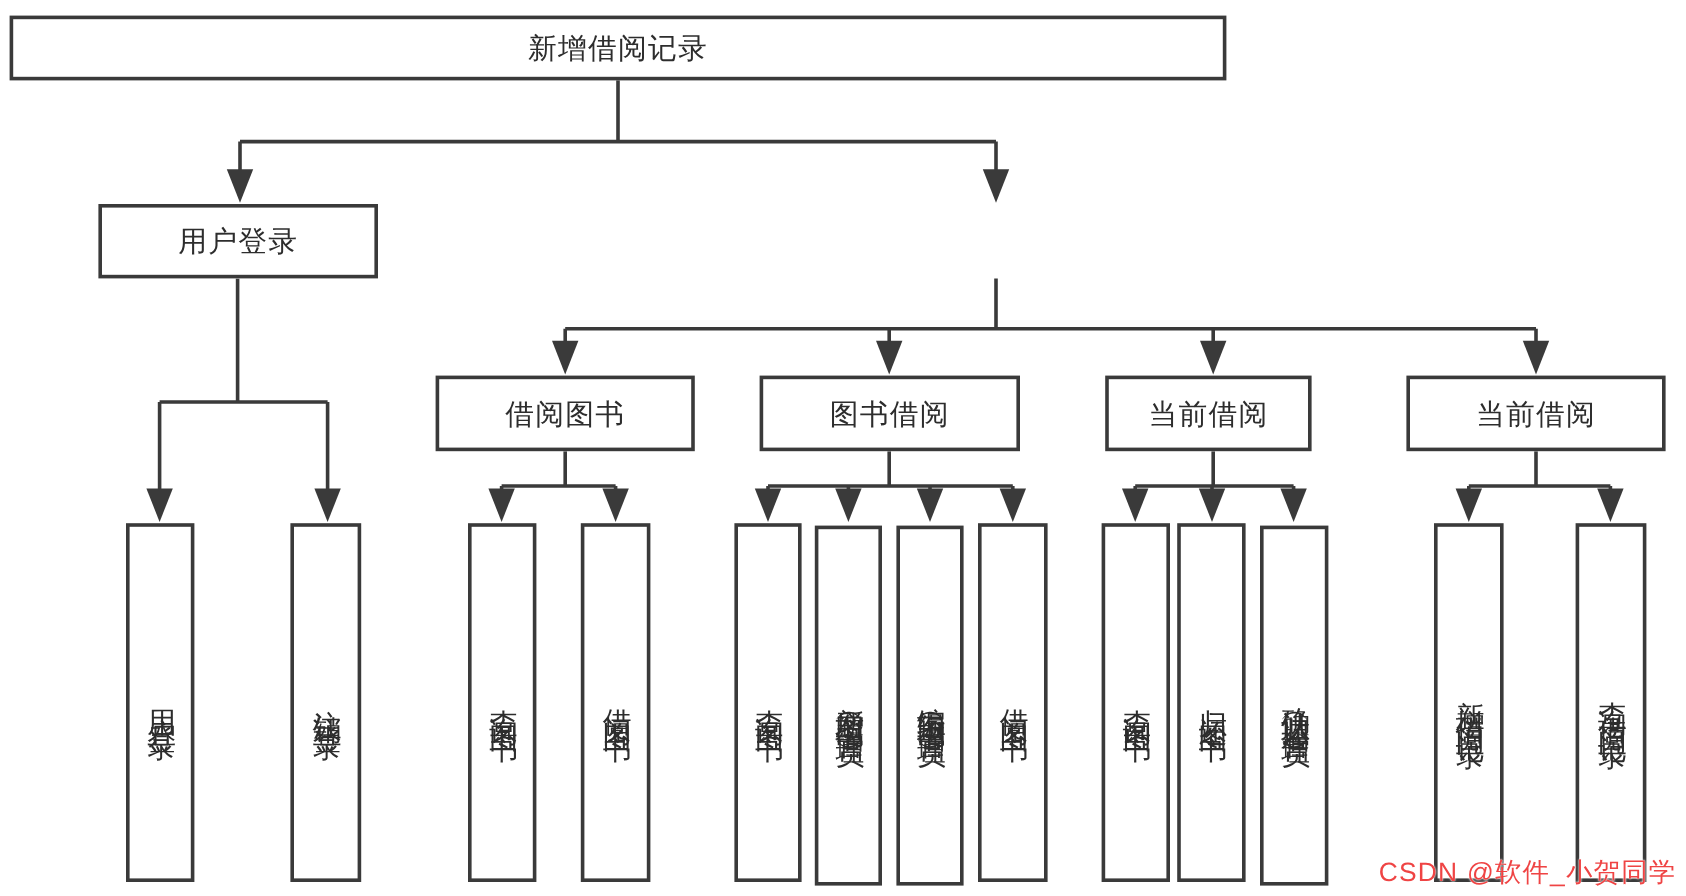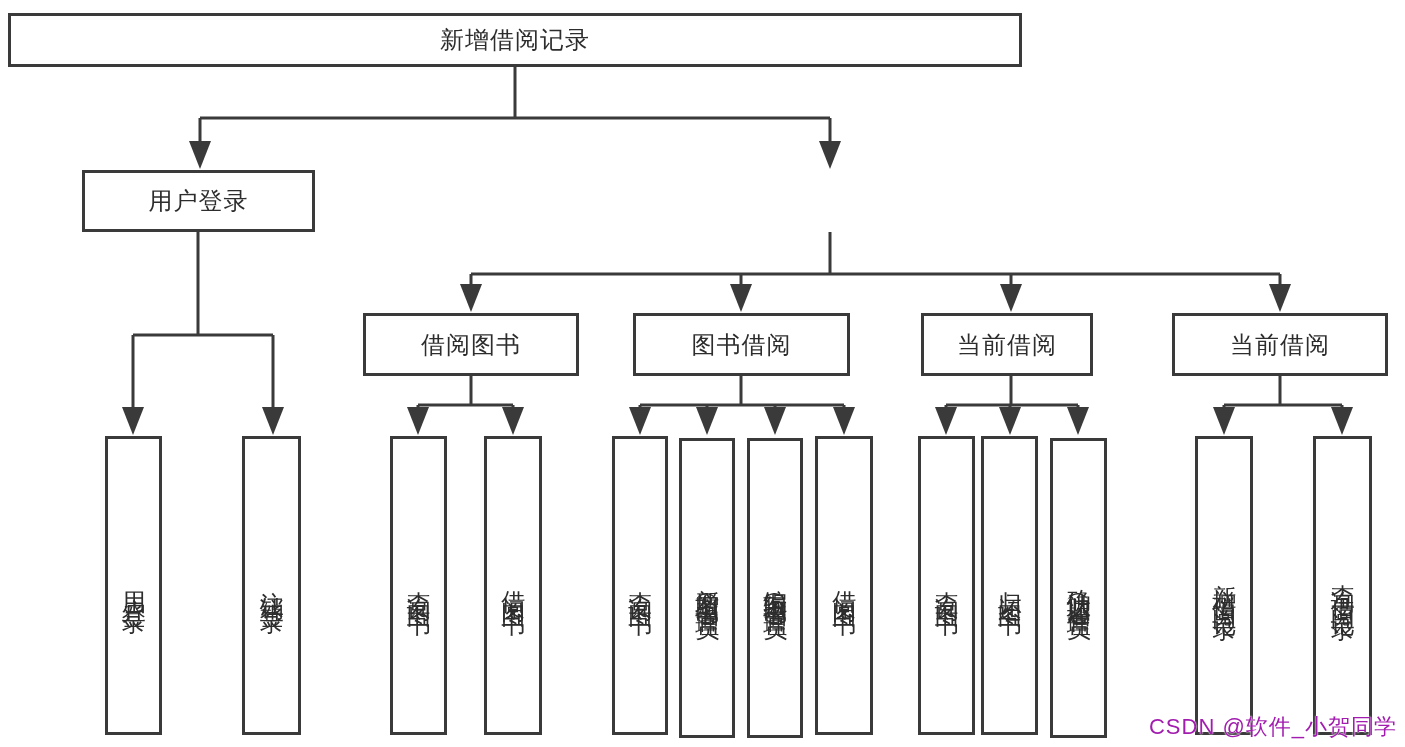--- a/index.html
+++ b/index.html
@@ -30,21 +30,21 @@
   #n-b1 { left:612px;  top:436px; width:56px; height:299px; }
   #n-b2 { left:679px;  top:438px; width:56px; height:300px; }
   #n-b3 { left:747px;  top:438px; width:56px; height:300px; }
   #n-b4 { left:815px;  top:436px; width:58px; height:299px; }
   #n-c1 { left:918px;  top:436px; width:57px; height:299px; }
   #n-c2 { left:981px;  top:436px; width:57px; height:299px; }
   #n-c3 { left:1050px; top:438px; width:57px; height:300px; }
   #n-d1 { left:1195px; top:436px; width:58px; height:299px; }
   #n-d2 { left:1313px; top:436px; width:59px; height:299px; }
 
-  .watermark { position:absolute; right:8px; bottom:5px; font-size:22px; color:#a21caf;
+  .watermark { position:absolute; right:8px; bottom:5px; font-size:22px; color:#ef4444;
                letter-spacing:1px; z-index:3;
                text-shadow:0 0 2px #ffffff, 0 0 1px #ffffff; }
 </style>
 </head>
 <body>
 
 <div class="stage">
 
   <svg class="connectors" width="1405" height="747" viewBox="0 0 1405 747">
     <g stroke="#3a3a3a" stroke-width="3" fill="none">

